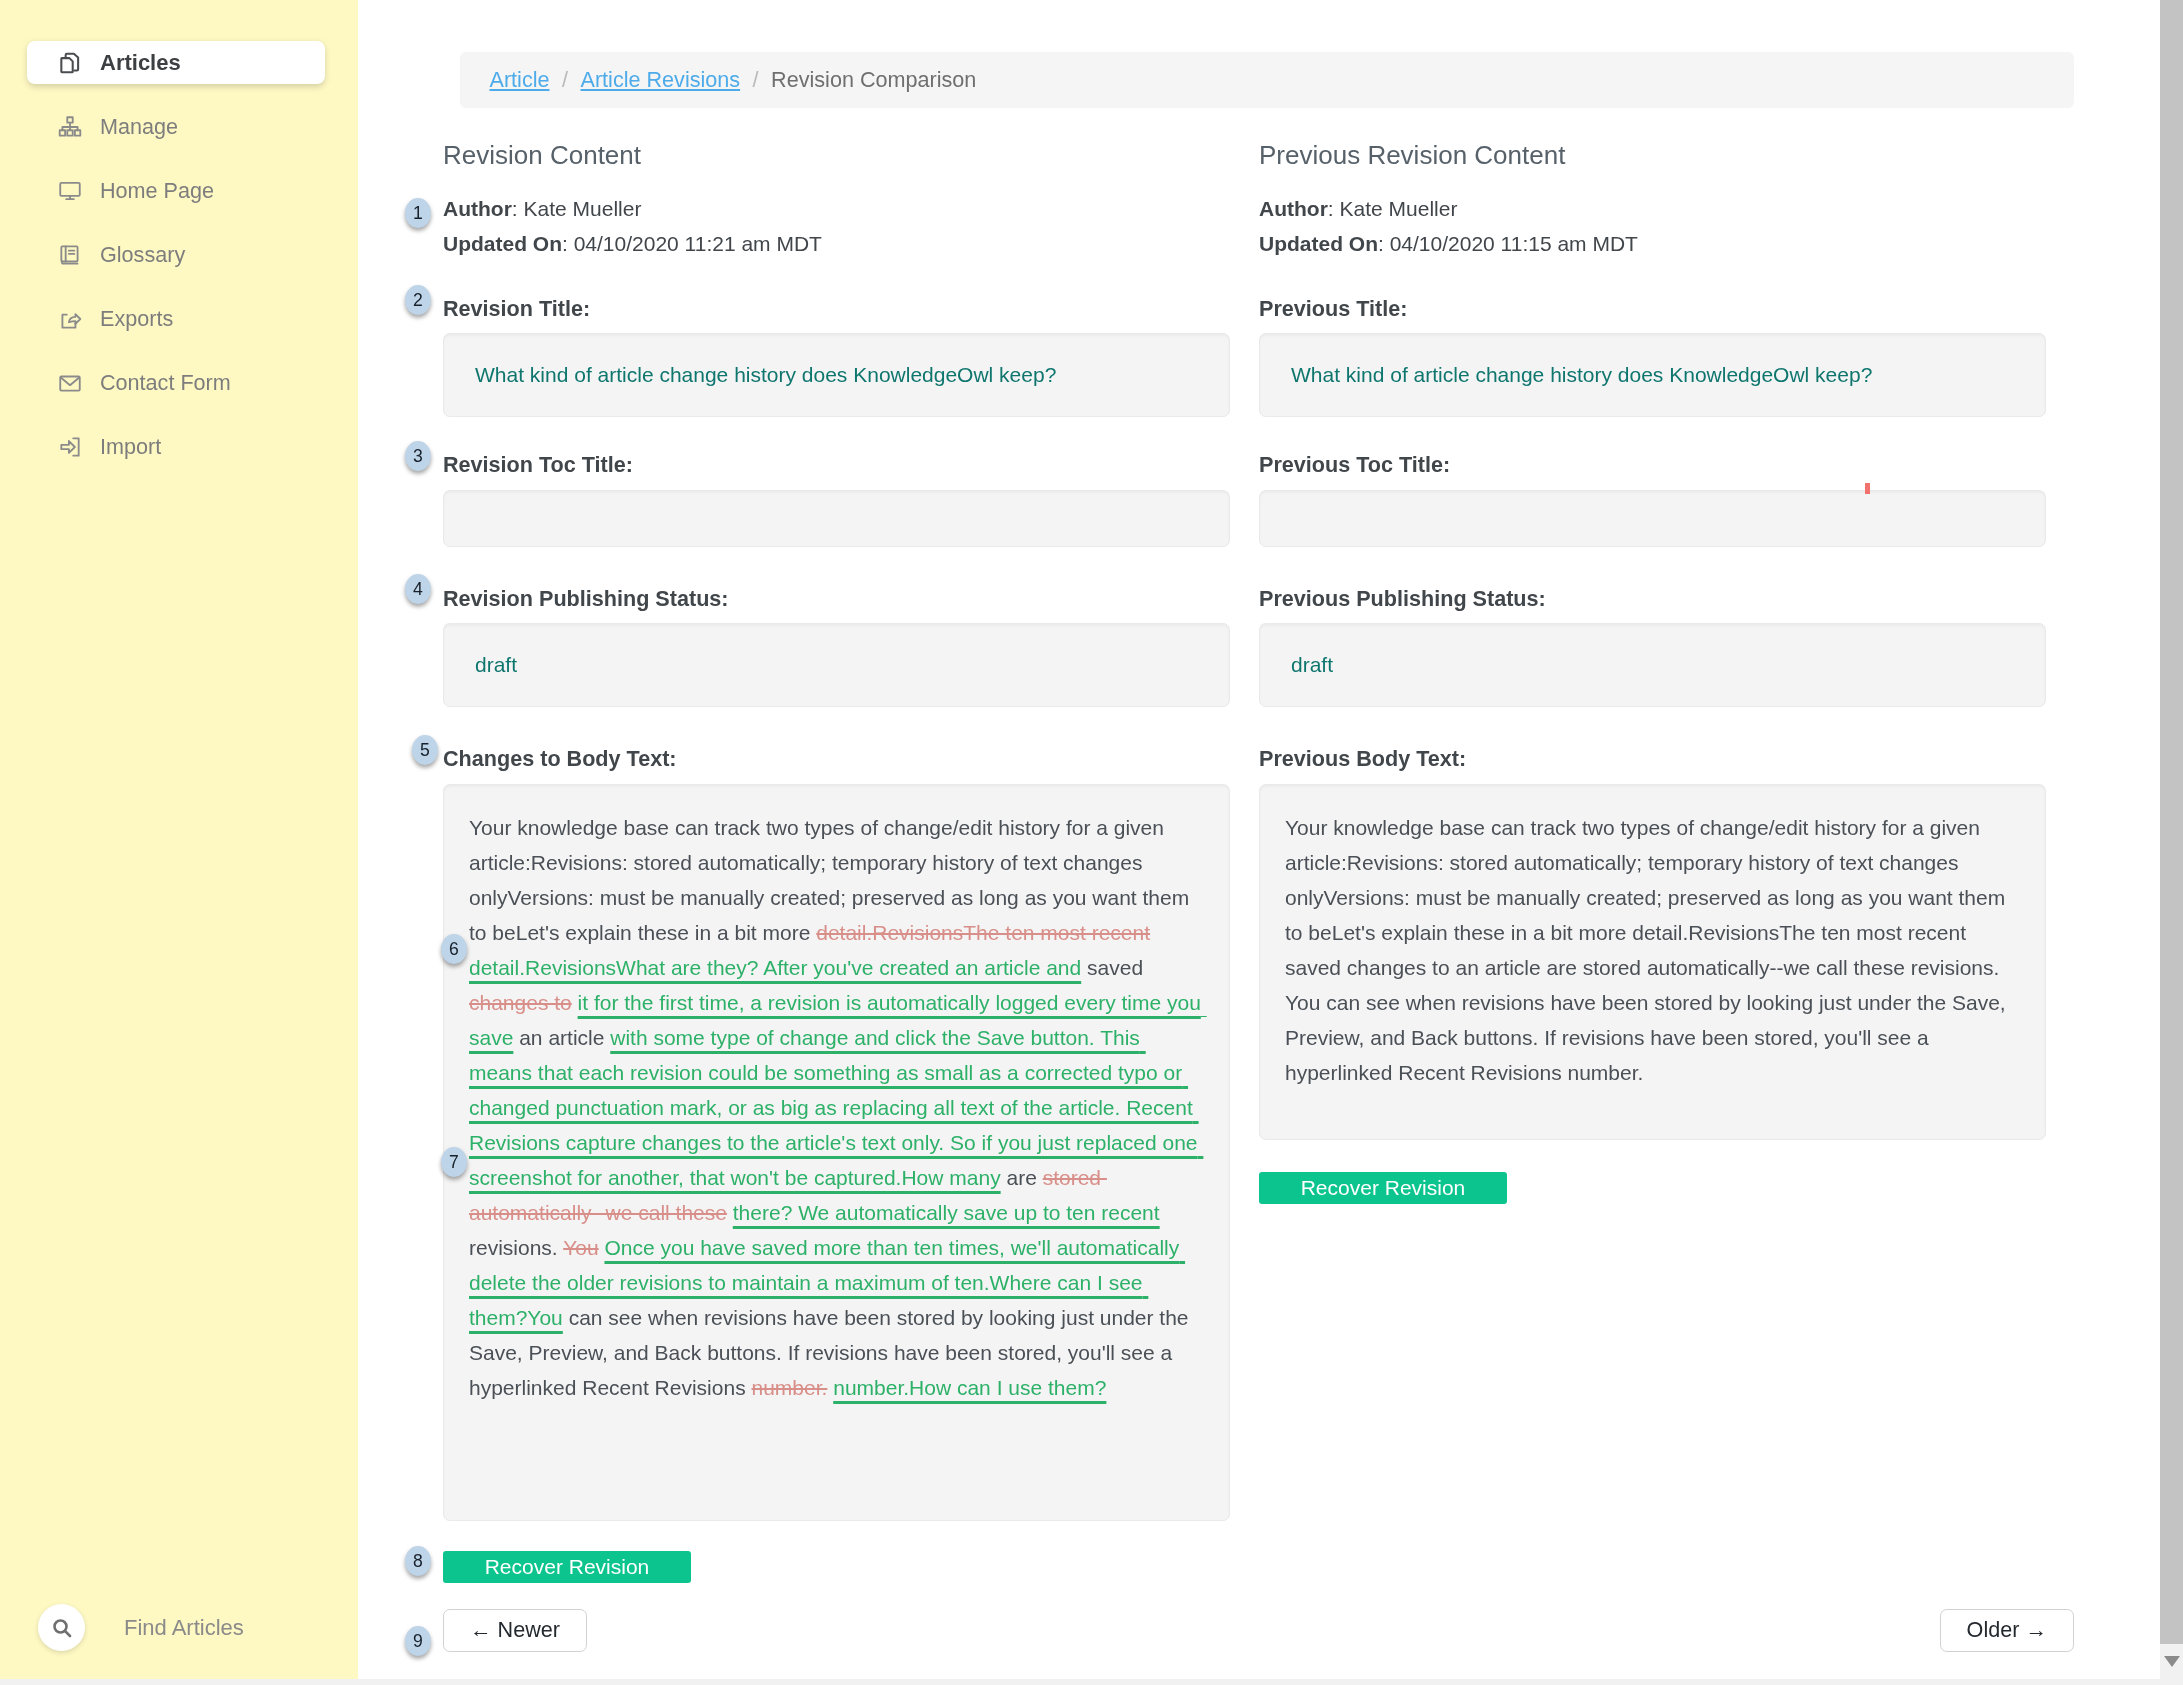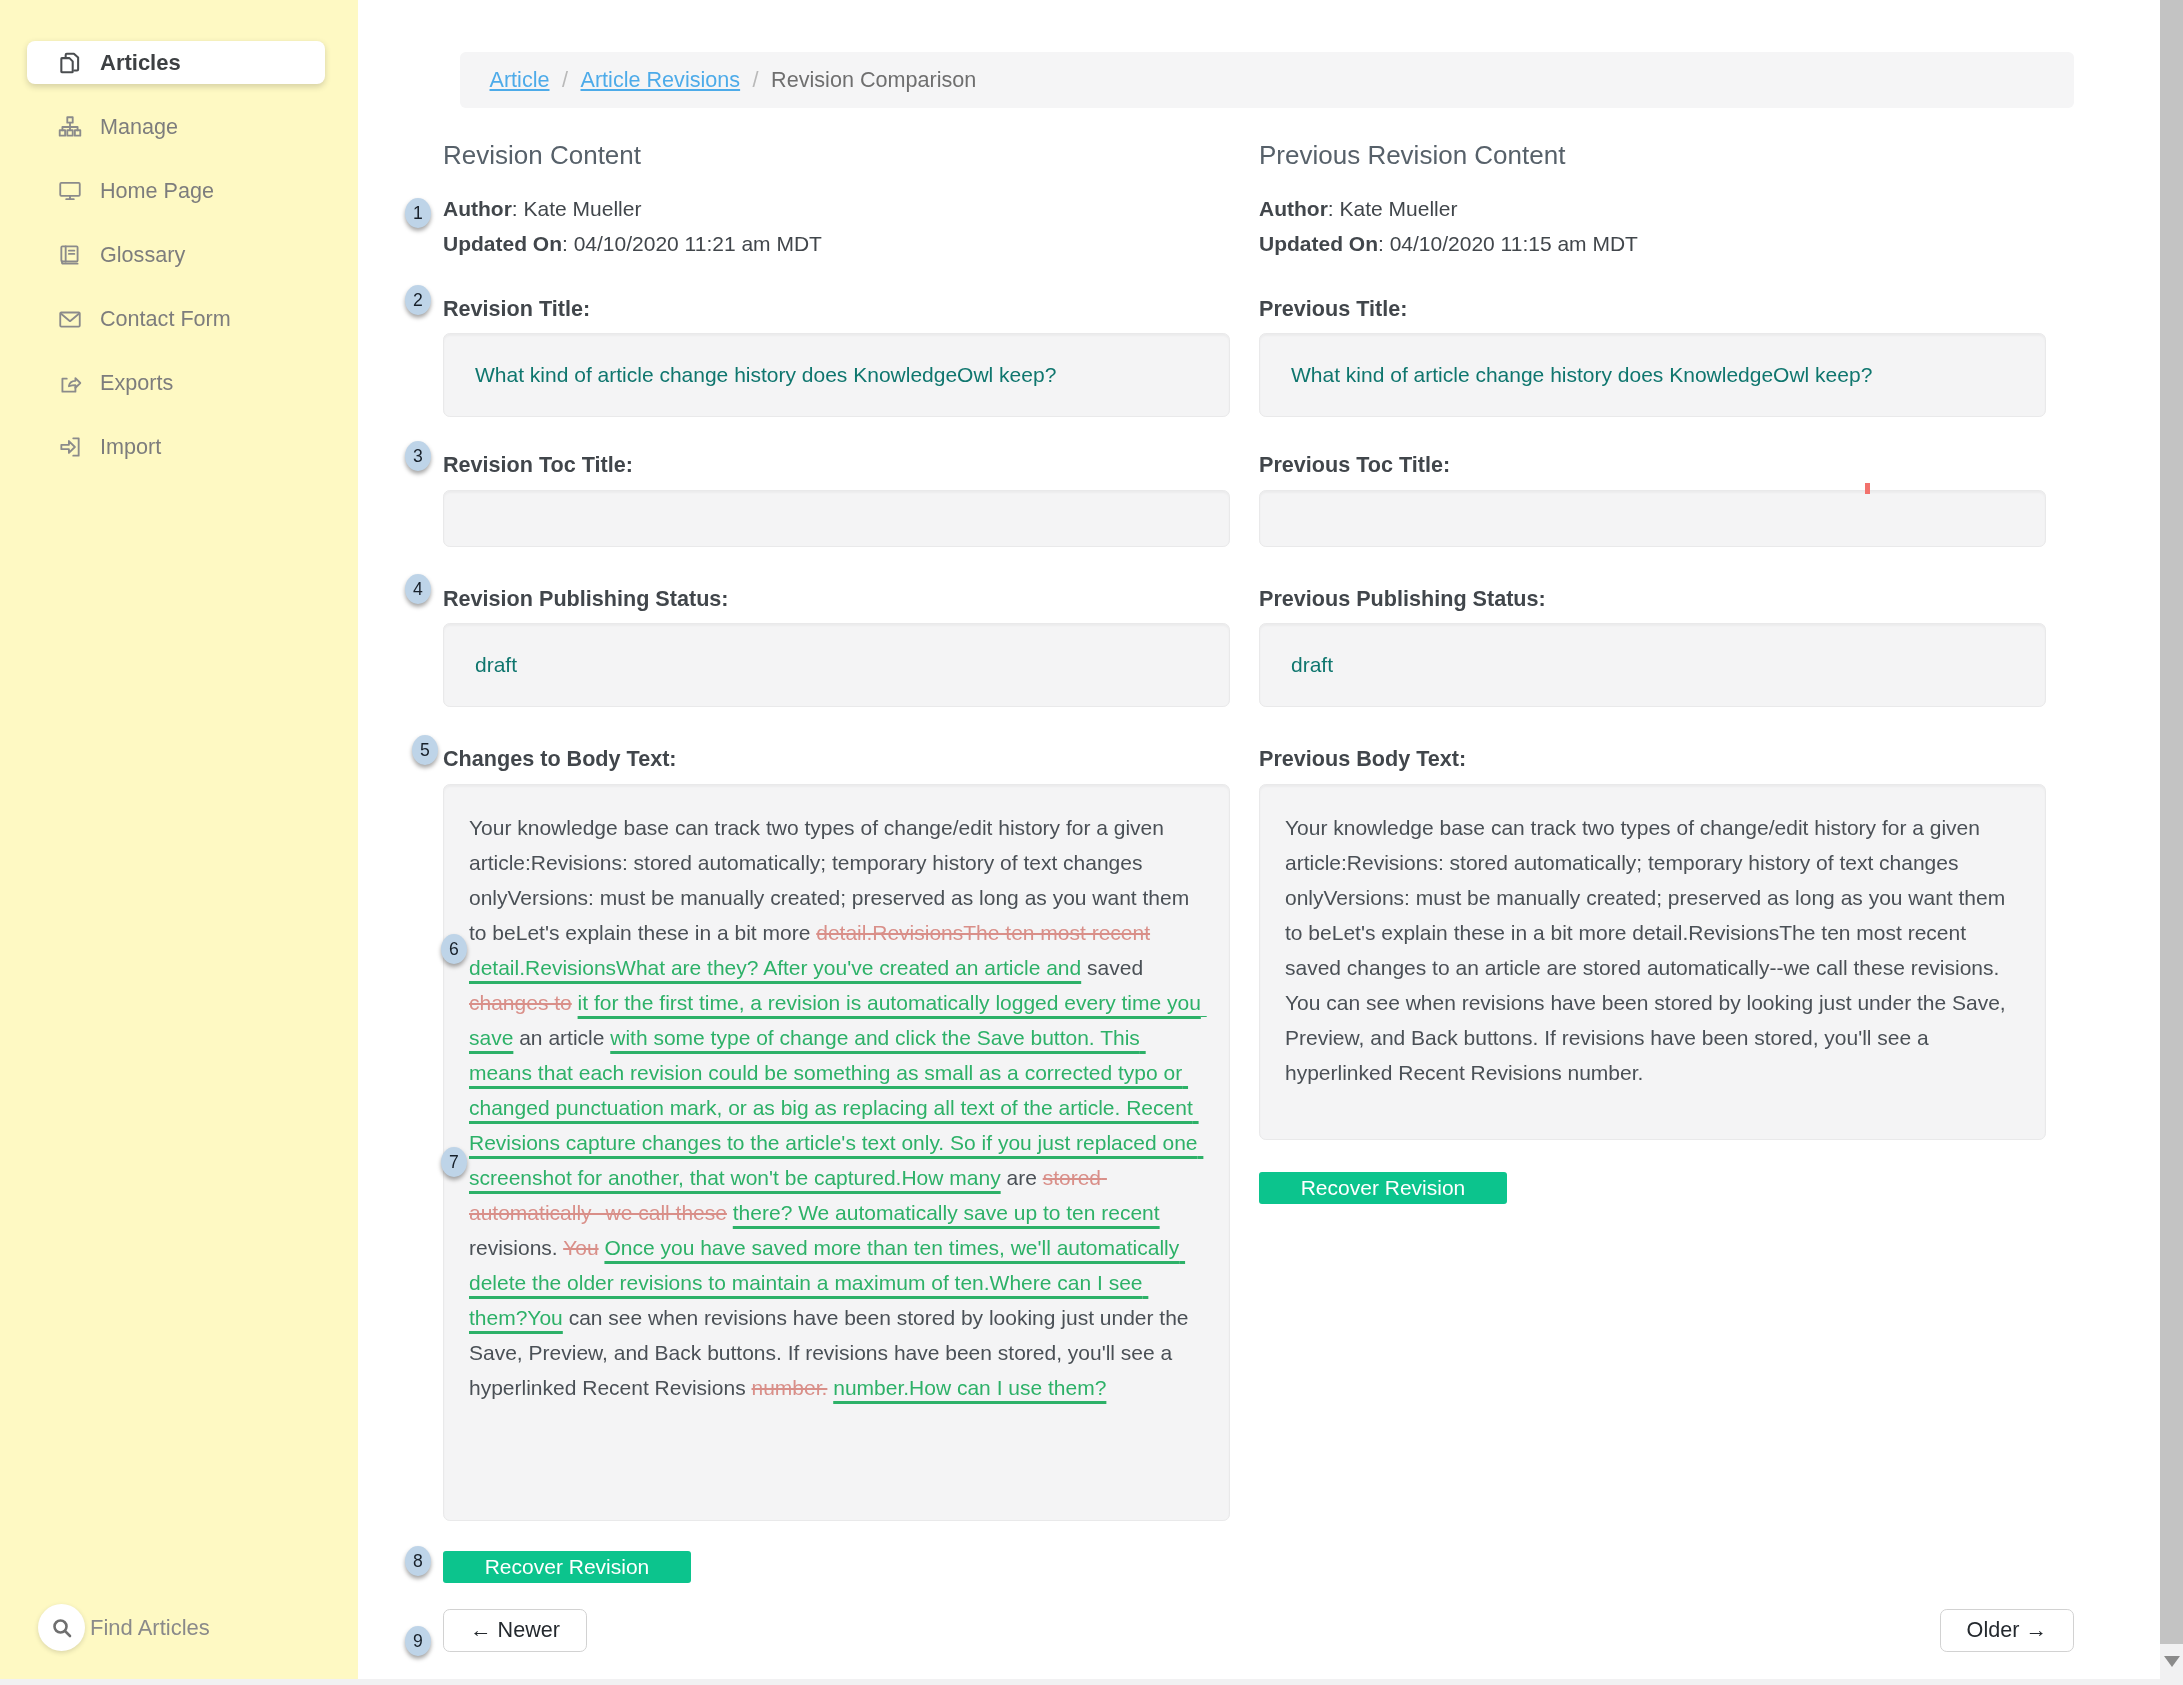--- a/index.html
+++ b/index.html
@@ -7,21 +7,21 @@
           font-family:"Liberation Sans", sans-serif; overflow:hidden; color:#4a5056; }
 
   
   .sidebar { position:absolute; left:0; top:0; width:358px; height:1685px; background:#fef9c3; padding-top:33px; box-sizing:border-box; }
   .nav-item { display:flex; align-items:center; gap:17px; height:64px; padding-left:56px; color:#7d7d7d; font-size:21.6px; cursor:pointer; }
   .nav-item .icon { width:27px; height:27px; display:flex; align-items:center; justify-content:center; }
   .nav-item .icon svg { width:26px; height:26px; fill:none; stroke:#8b8b8b; stroke-width:1.7; stroke-linecap:round; stroke-linejoin:round; }
   .nav-item.selected { height:43px; margin:8px 33px 11.4px 27px; padding-left:29px; background:#ffffff; border-radius:8px;
                        box-shadow:0 2.3px 6.8px rgba(0,0,0,0.16); color:#3d4043; font-weight:bold; font-size:22px; }
   .nav-item.selected .icon svg { stroke:#4a4d50; stroke-width:1.9; }
-  .find { position:absolute; left:38px; top:1604px; display:flex; align-items:center; gap:5px; cursor:pointer; }
+  .find { position:absolute; left:38px; top:1604px; display:flex; align-items:center; gap:39px; cursor:pointer; }
   .find-circle { width:47px; height:47px; background:#ffffff; border-radius:50%; box-shadow:0 1.7px 5.1px rgba(0,0,0,0.14);
                  display:flex; align-items:center; justify-content:center; }
   .find-circle svg { width:24px; height:24px; fill:none; stroke:#6f6f6f; stroke-width:2.6; stroke-linecap:round; }
   .find-label { color:#8a8a8a; font-size:22px; }
 
   
   .content { position:absolute; left:358px; top:0; width:1802px; height:1685px; background:#ffffff; padding-left:85px; box-sizing:border-box; }
   .breadcrumb { margin:52px 86px 0 16.5px; height:56px; background:#f5f5f6; border-radius:5.7px;
                 display:flex; align-items:center; padding-left:30px; font-size:21.6px; color:#6f6f6f; gap:12.5px; }
   .breadcrumb a { color:#4dabe9; text-decoration:underline; cursor:pointer; }
@@ -108,34 +108,34 @@
             <path d="M5 4h13c.6 0 1 .4 1 1v12c0 .6-.4 1-1 1H5c-.6 0-1-.4-1-1V5c0-.6.4-1 1-1z"></path>
             <path d="M8 4v14M5 18c-.5.7-.5 1.5 0 2h14"></path>
             <path d="M11 8h5M11 11h5"></path>
           </svg>
       </span>
       <span class="label">Glossary</span>
     </div>
     <div class="nav-item">
       <span class="icon">
         <svg viewBox="0 0 24 24">
+            <path d="M9 8H5v12h12v-4"></path>
+            <path d="M11 15c.5-3.5 2.5-5 6-5v-2.5L21.5 12 17 16.5V14c-2.8 0-4.5.5-6 1z"></path>
+          </svg>
+      </span>
+      <span class="label">Exports</span>
+    </div>
+    <div class="nav-item">
+      <span class="icon">
+        <svg viewBox="0 0 24 24">
             <rect x="3" y="6" width="18" height="13" rx="1"></rect>
             <path d="M3.5 7l8.5 7 8.5-7"></path>
           </svg>
       </span>
       <span class="label">Contact Form</span>
-    </div>
-    <div class="nav-item">
-      <span class="icon">
-        <svg viewBox="0 0 24 24">
-            <path d="M9 8H5v12h12v-4"></path>
-            <path d="M11 15c.5-3.5 2.5-5 6-5v-2.5L21.5 12 17 16.5V14c-2.8 0-4.5.5-6 1z"></path>
-          </svg>
-      </span>
-      <span class="label">Exports</span>
     </div>
     <div class="nav-item">
       <span class="icon">
         <svg viewBox="0 0 24 24">
             <path d="M15 4h5v16h-5"></path>
             <path d="M4 10h7V6.5l5.5 5.5L11 17.5V14H4z"></path>
           </svg>
       </span>
       <span class="label">Import</span>
     </div>

